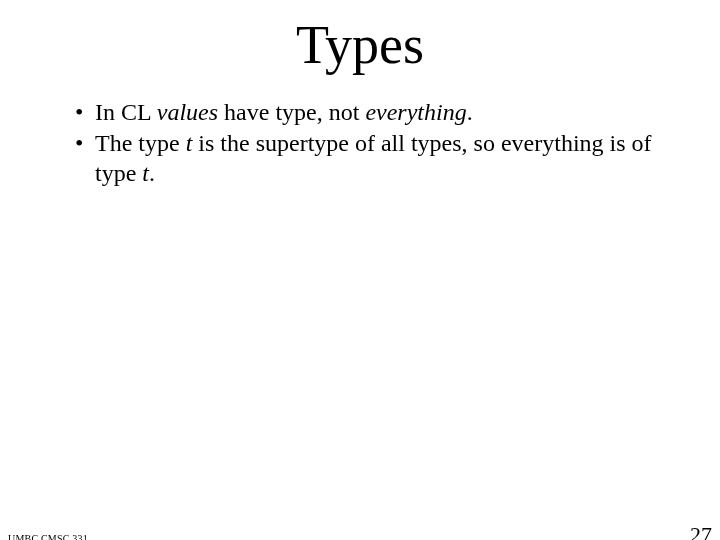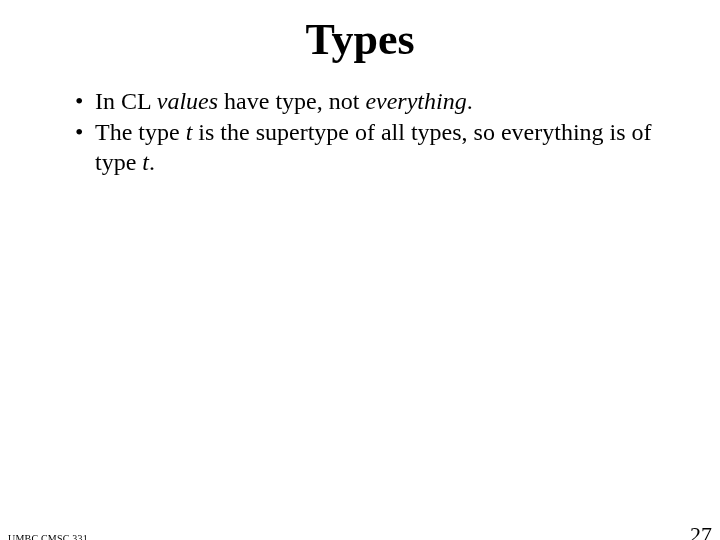--- a/index.html
+++ b/index.html
@@ -13,22 +13,22 @@
     overflow: hidden;
   }
   .slide {
     position: relative;
     width: 720px;
     height: 540px;
     box-sizing: border-box;
   }
   .title {
     text-align: center;
-    font-size: 44px;
-    font-weight: bold;
+    font-size: 54px;
+    font-weight: normal;
     margin-top: 14px;
     margin-bottom: 22px;
   }
   .bullets {
     margin: 0 60px 0 75px;
     font-size: 24px;
     line-height: 1.22;
   }
   .bullet {
     position: relative;

